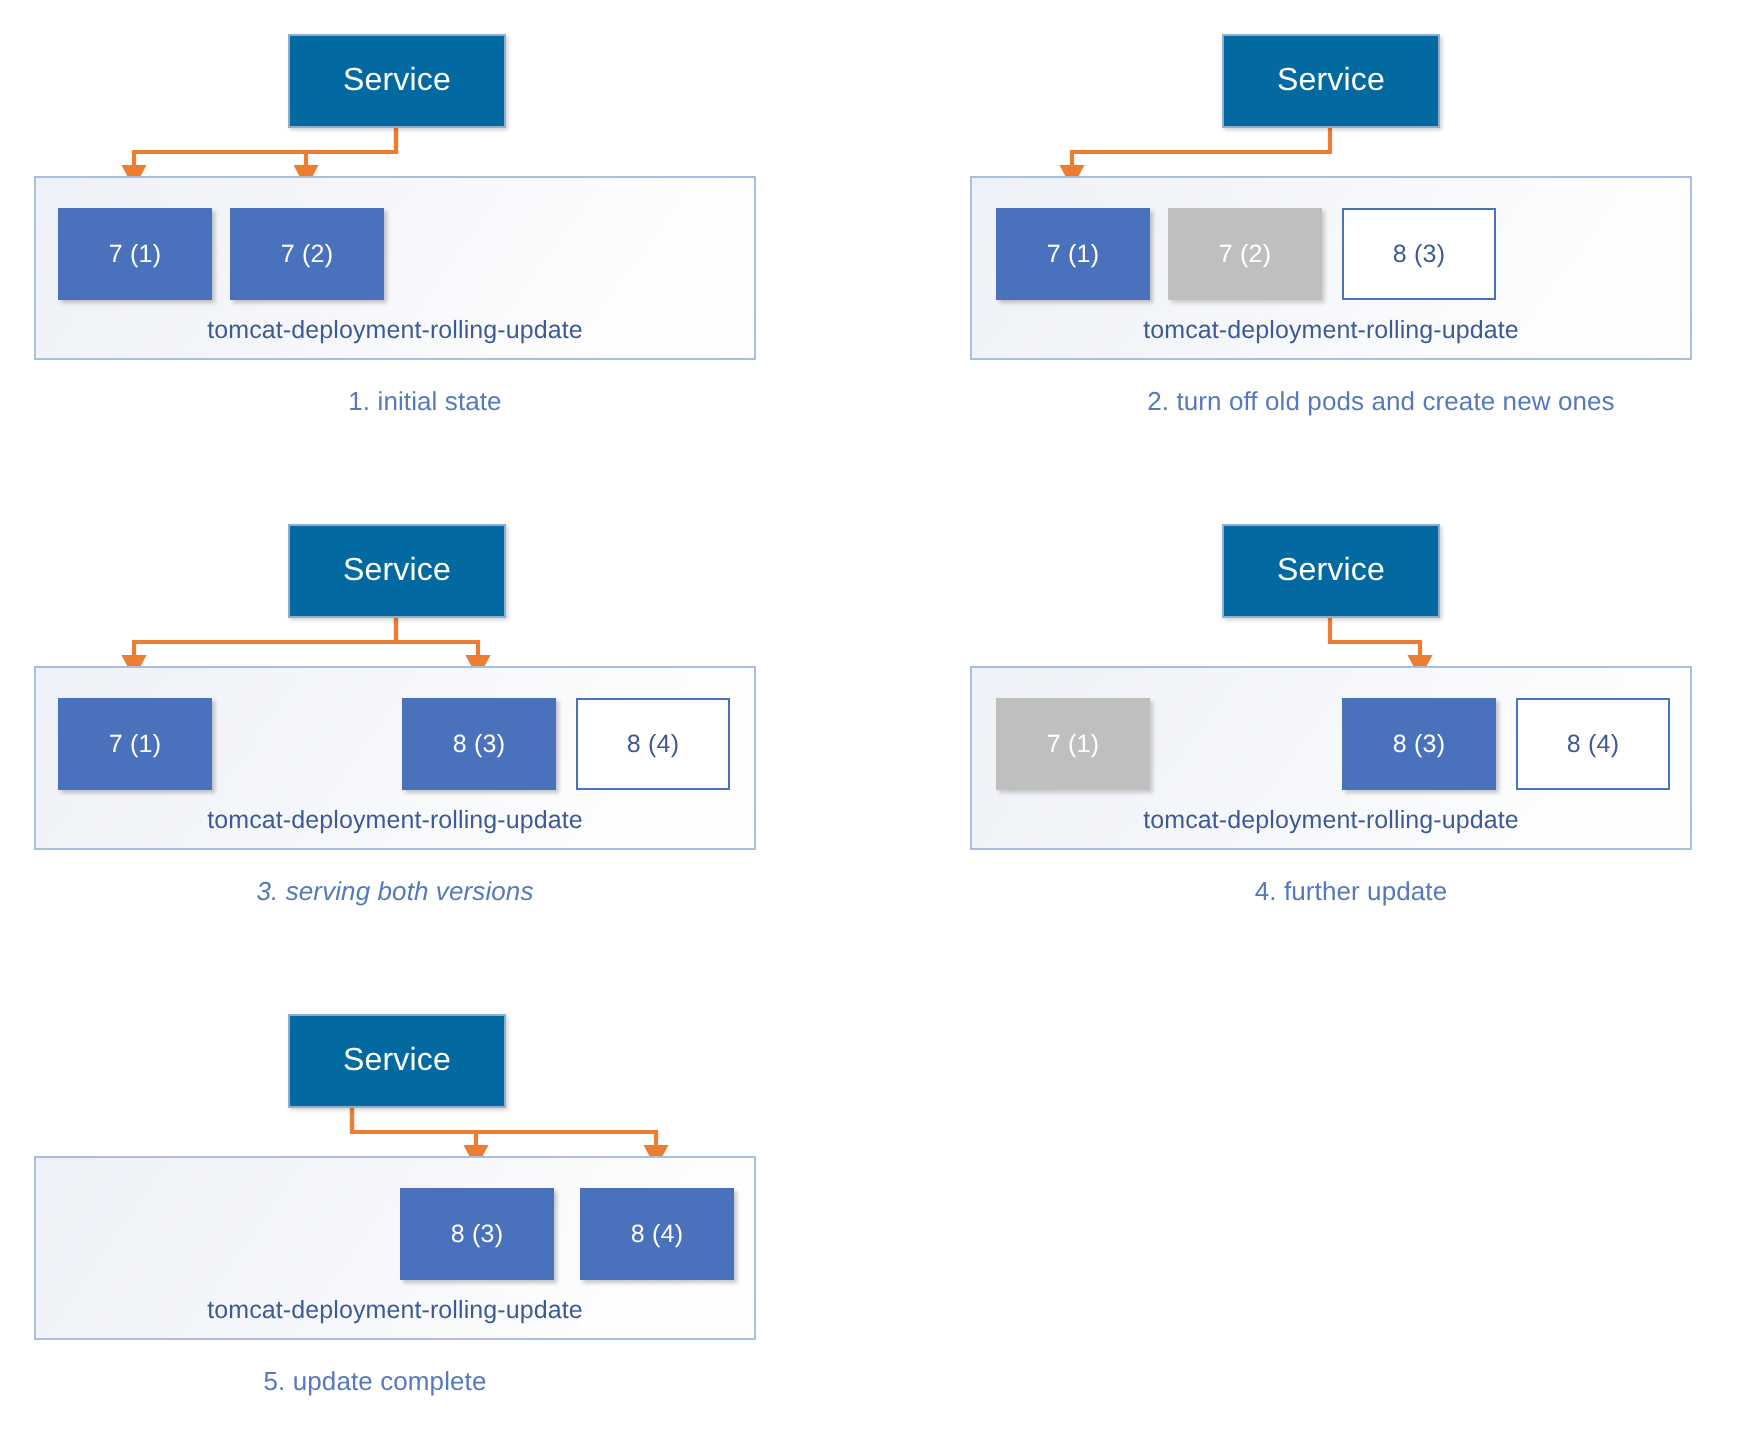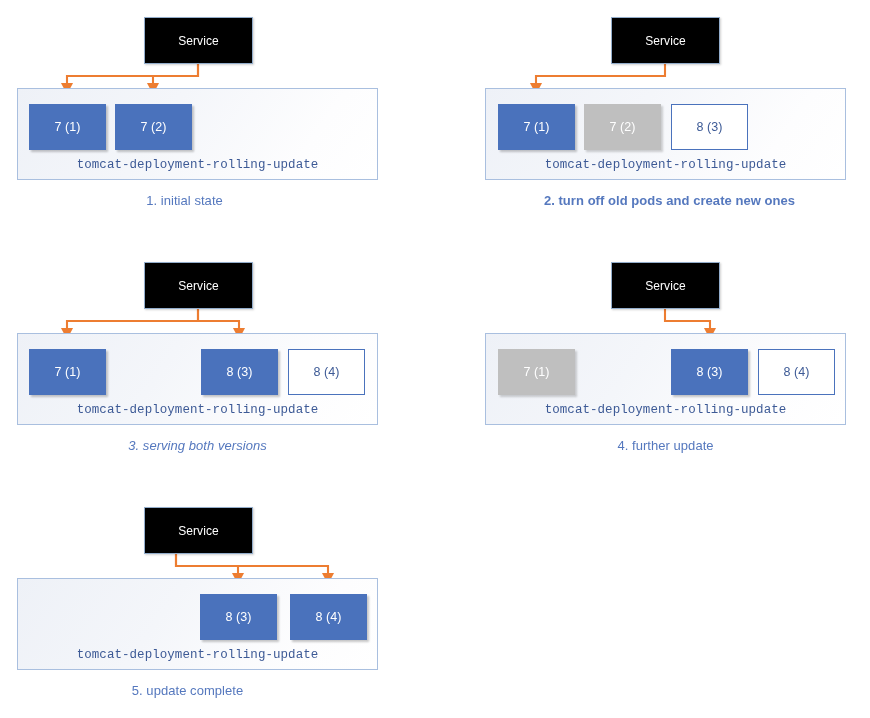--- a/index.html
+++ b/index.html
@@ -15,39 +15,38 @@
     overflow: hidden;
   }
 
   .panel {
     position: absolute;
   }
 
   
   .service-box {
     position: absolute;
-    background: #000000;
+    background: #0369a1;
     border: 1px solid #93adcb;
     box-shadow: 1px 1px 2px rgba(0,0,0,0.18);
     color: #ffffff;
-    font-size: 12px;
+    font-size: 16px;
     display: flex;
     align-items: center;
     justify-content: center;
     box-sizing: border-box;
     letter-spacing: 0.1px;
   }
 
   
   .deployment {
     position: absolute;
     border: 1px solid #a9bfdf;
     background: linear-gradient(125deg, #eef1f7 0%, #f4f6fa 40%, #fdfdfe 78%, #ffffff 100%);
     box-sizing: border-box;
-    font-family: Liberation Mono, monospace;
   }
   .deployment-label {
     position: absolute;
     left: 0;
     right: 0;
     bottom: 7px;
     text-align: center;
     color: #3d5a96;
     font-size: 12.5px;
     letter-spacing: 0.05px;
@@ -139,35 +138,35 @@
 <div class="panel">
   <div class="service-box" style="left:144px; top:17px; width:109px; height:47px;">Service</div>
 
   <div class="deployment" style="left:17px; top:88px; width:361px; height:92px;">
     <div class="deployment-label">tomcat-deployment-rolling-update</div>
   </div>
 
   <div class="pod blue" style="left:29px; top:104px; width:77px; height:46px;">7 (1)</div>
   <div class="pod blue" style="left:115px; top:104px; width:77px; height:46px;">7 (2)</div>
 
-  <div class="caption" style="left:4px; top:193px; width:361px;">1. initial state</div>
+  <div class="caption" style="left:32px; top:193px; width:361px;">1. initial state</div>
 </div>
 
 <div class="panel">
   <div class="service-box" style="left:611px; top:17px; width:109px; height:47px;">Service</div>
 
   <div class="deployment" style="left:485px; top:88px; width:361px; height:92px;">
     <div class="deployment-label">tomcat-deployment-rolling-update</div>
   </div>
 
   <div class="pod blue" style="left:498px; top:104px; width:77px; height:46px;">7 (1)</div>
   <div class="pod gray" style="left:584px; top:104px; width:77px; height:46px;">7 (2)</div>
   <div class="pod outline" style="left:671px; top:104px; width:77px; height:46px;">8 (3)</div>
 
-  <div class="caption" style="left:489px; top:193px; width:361px;font-weight:bold;">2. turn off old pods and create new ones</div>
+  <div class="caption" style="left:510px; top:193px; width:361px;">2. turn off old pods and create new ones</div>
 </div>
 
 <div class="panel">
   <div class="service-box" style="left:144px; top:262px; width:109px; height:47px;">Service</div>
 
   <div class="deployment" style="left:17px; top:333px; width:361px; height:92px;">
     <div class="deployment-label">tomcat-deployment-rolling-update</div>
   </div>
 
   <div class="pod blue" style="left:29px; top:349px; width:77px; height:46px;">7 (1)</div>
@@ -181,21 +180,21 @@
   <div class="service-box" style="left:611px; top:262px; width:109px; height:47px;">Service</div>
 
   <div class="deployment" style="left:485px; top:333px; width:361px; height:92px;">
     <div class="deployment-label">tomcat-deployment-rolling-update</div>
   </div>
 
   <div class="pod gray" style="left:498px; top:349px; width:77px; height:46px;">7 (1)</div>
   <div class="pod blue" style="left:671px; top:349px; width:77px; height:46px;">8 (3)</div>
   <div class="pod outline" style="left:758px; top:349px; width:77px; height:46px;">8 (4)</div>
 
-  <div class="caption" style="left:485px; top:438px; width:361px;">4. further update</div>
+  <div class="caption" style="left:495px; top:438px; width:361px;">4. further update</div>
 </div>
 
 <div class="panel">
   <div class="service-box" style="left:144px; top:507px; width:109px; height:47px;">Service</div>
 
   <div class="deployment" style="left:17px; top:578px; width:361px; height:92px;">
     <div class="deployment-label">tomcat-deployment-rolling-update</div>
   </div>
 
   <div class="pod blue" style="left:200px; top:594px; width:77px; height:46px;">8 (3)</div>

